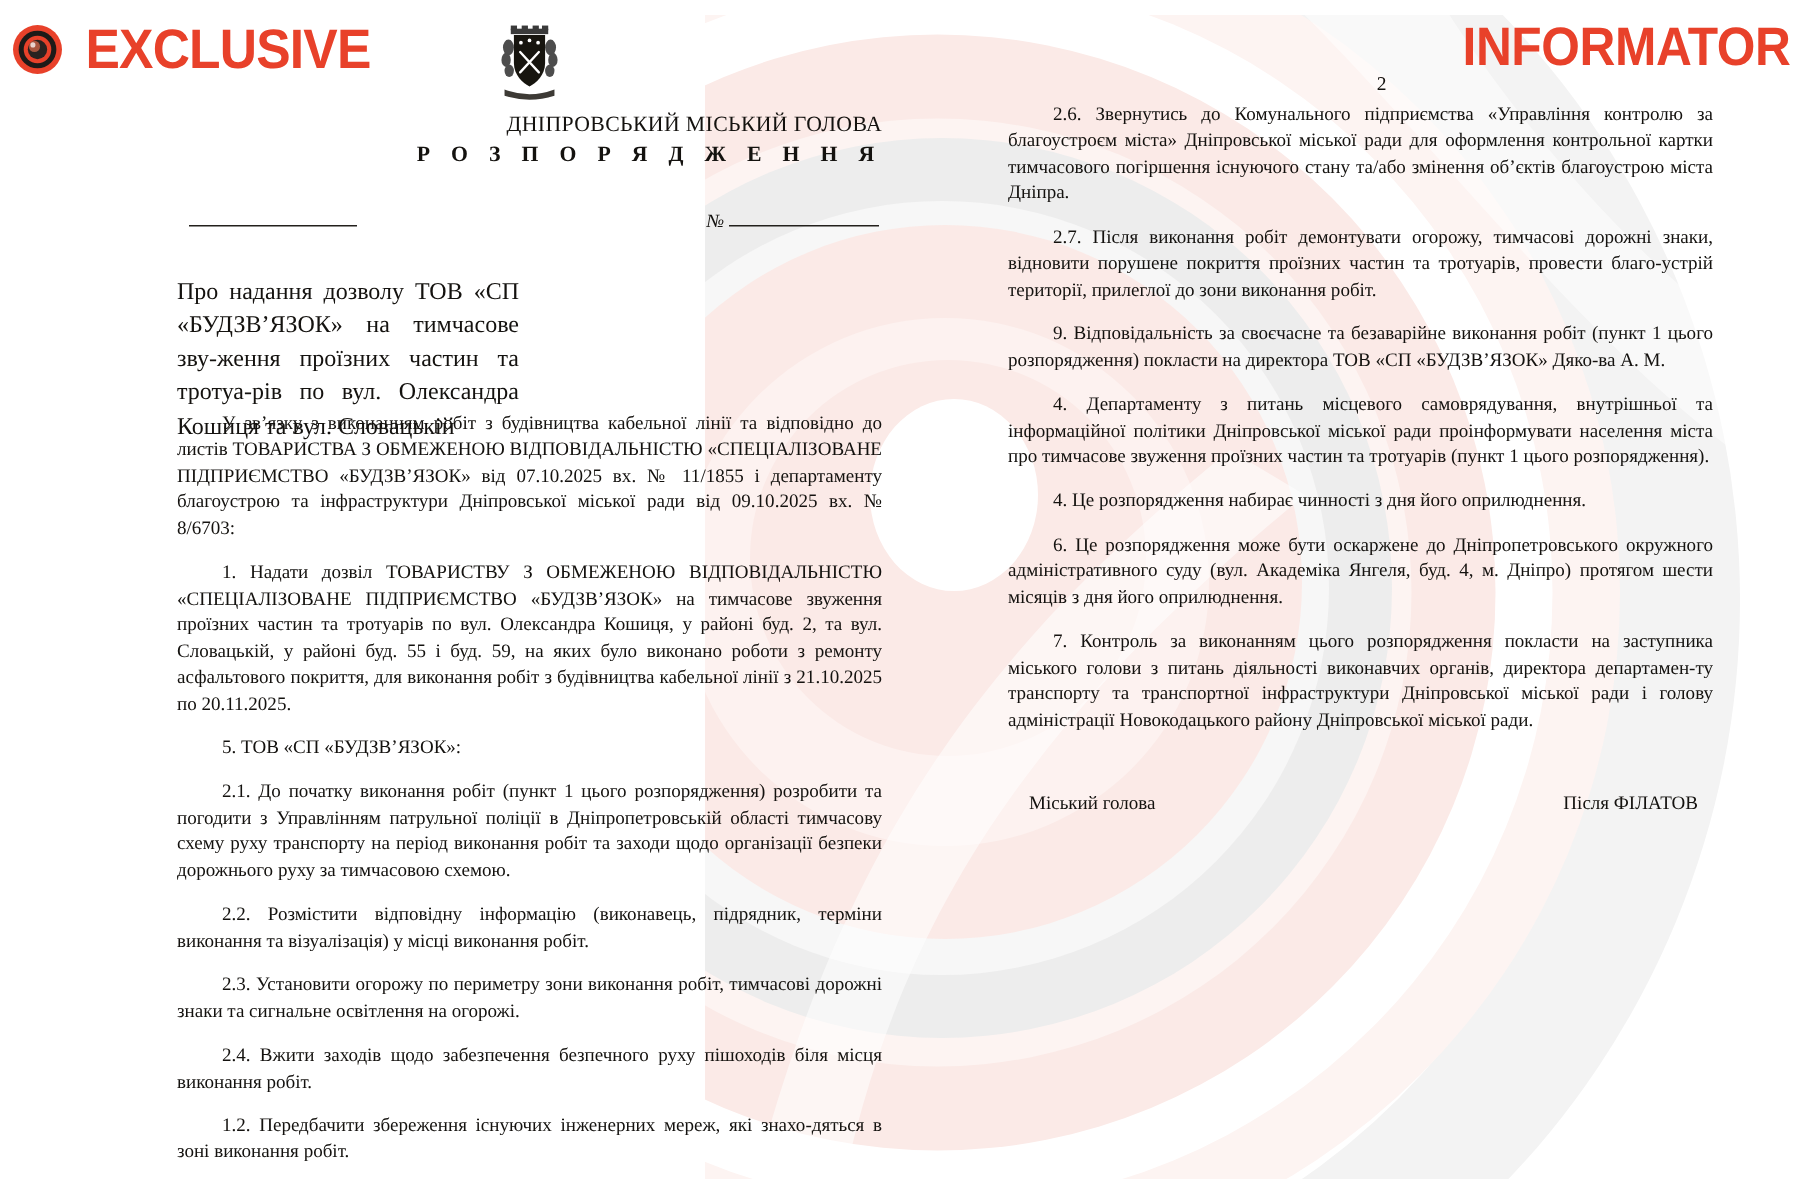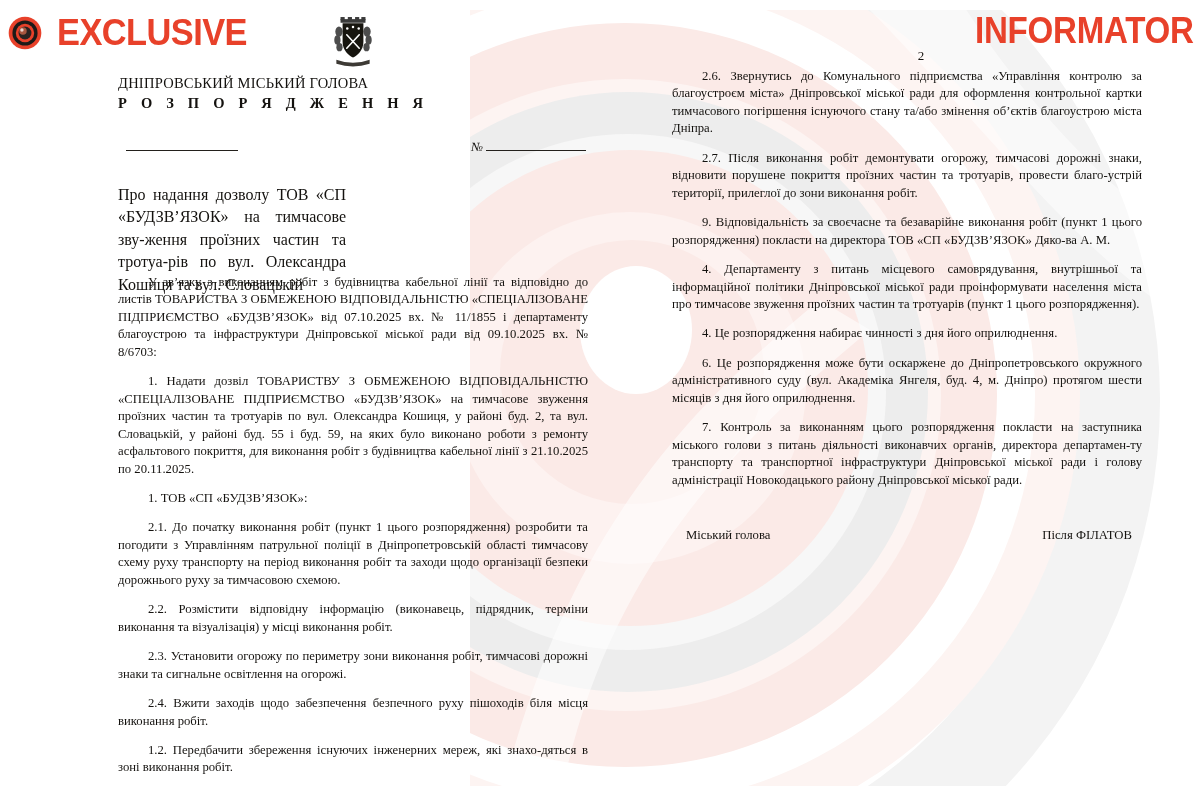--- a/index.html
+++ b/index.html
@@ -84,21 +84,21 @@
     inset: 0;
     z-index: 3;
   }
 
   
   .letterhead {
     position: absolute;
     left: 118px;
     top: 16px;
     width: 470px;
-    text-align: left;
+    text-align: right;
   }
   .coat-of-arms {
     width: 42px;
     height: 52px;
     display: block;
     margin: 0 auto 6px auto;
   }
   .org-line {
     font-size: 14.5px;
     letter-spacing: 0.25px;
@@ -298,21 +298,21 @@
     <div class="rule rule-num"></div>
   </div>
 
   <div class="page-number">2</div>
 
   <div class="subject">Про надання дозволу ТОВ «СП «БУДЗВ’ЯЗОК» на тимчасове зву-ження проїзних частин та тротуа-рів по вул. Олександра Кошиця та вул. Словацькій</div>
 
   <div class="body-block left-body">
     <p>У зв’язку з виконанням робіт з будівництва кабельної лінії та відповідно до листів ТОВАРИСТВА З ОБМЕЖЕНОЮ ВІДПОВІДАЛЬНІСТЮ «СПЕЦІАЛІЗОВАНЕ ПІДПРИЄМСТВО «БУДЗВ’ЯЗОК» від 07.10.2025 вх. № 11/1855 і департаменту благоустрою та інфраструктури Дніпровської міської ради від 09.10.2025 вх. № 8/6703:</p>
     <p>1. Надати дозвіл ТОВАРИСТВУ З ОБМЕЖЕНОЮ ВІДПОВІДАЛЬНІСТЮ «СПЕЦІАЛІЗОВАНЕ ПІДПРИЄМСТВО «БУДЗВ’ЯЗОК» на тимчасове звуження проїзних частин та тротуарів по вул. Олександра Кошиця, у районі буд. 2, та вул. Словацькій, у районі буд. 55 і буд. 59, на яких було виконано роботи з ремонту асфальтового покриття, для виконання робіт з будівництва кабельної лінії з 21.10.2025 по 20.11.2025.</p>
-    <p>1. ТОВ «СП «БУДЗВ’ЯЗОК»:</p>
+    <p>5. ТОВ «СП «БУДЗВ’ЯЗОК»:</p>
     <p>2.1. До початку виконання робіт (пункт 1 цього розпорядження) розробити та погодити з Управлінням патрульної поліції в Дніпропетровській області тимчасову схему руху транспорту на період виконання робіт та заходи щодо організації безпеки дорожнього руху за тимчасовою схемою.</p>
     <p>2.2. Розмістити відповідну інформацію (виконавець, підрядник, терміни виконання та візуалізація) у місці виконання робіт.</p>
     <p>2.3. Установити огорожу по периметру зони виконання робіт, тимчасові дорожні знаки та сигнальне освітлення на огорожі.</p>
     <p>2.4. Вжити заходів щодо забезпечення безпечного руху пішоходів біля місця виконання робіт.</p>
     <p>1.2. Передбачити збереження існуючих інженерних мереж, які знахо-дяться в зоні виконання робіт.</p>
   </div>
 
   <div class="body-block right-body">
     <p>2.6. Звернутись до Комунального підприємства «Управління контролю за благоустроєм міста» Дніпровської міської ради для оформлення контрольної картки тимчасового погіршення існуючого стану та/або змінення об’єктів благоустрою міста Дніпра.</p>
     <p>2.7. Після виконання робіт демонтувати огорожу, тимчасові дорожні знаки, відновити порушене покриття проїзних частин та тротуарів, провести благо-устрій території, прилеглої до зони виконання робіт.</p>

